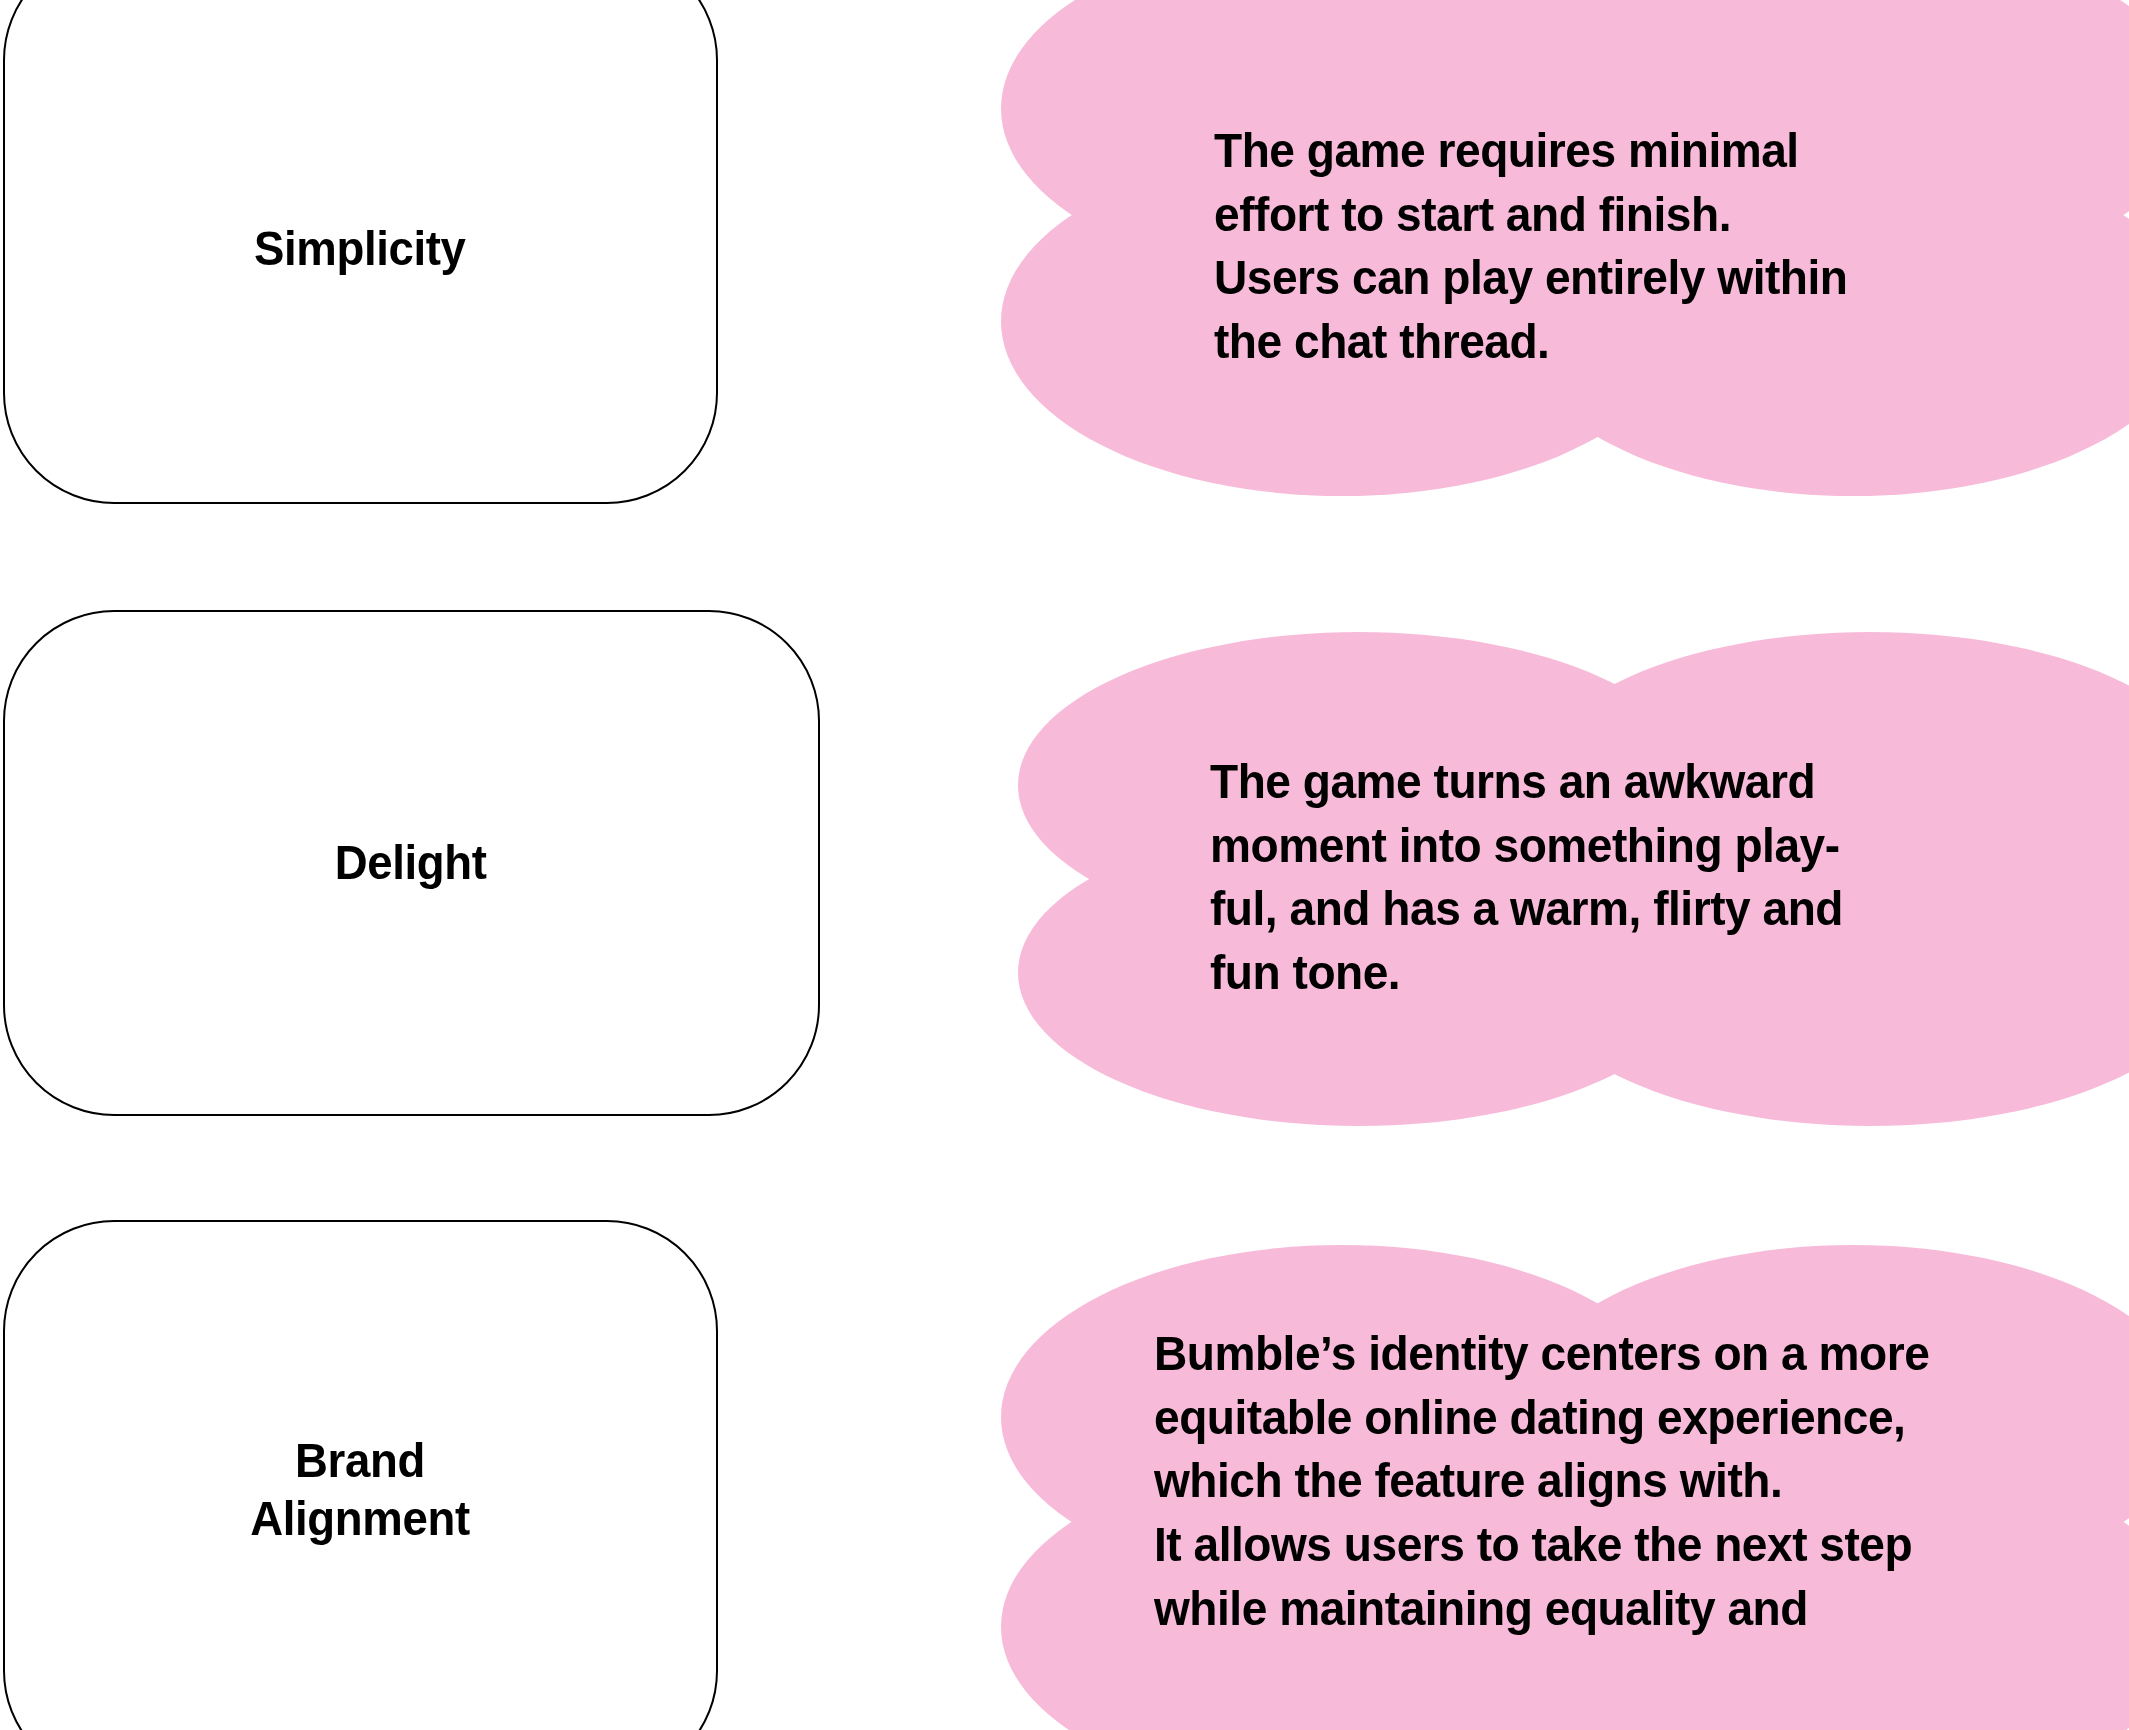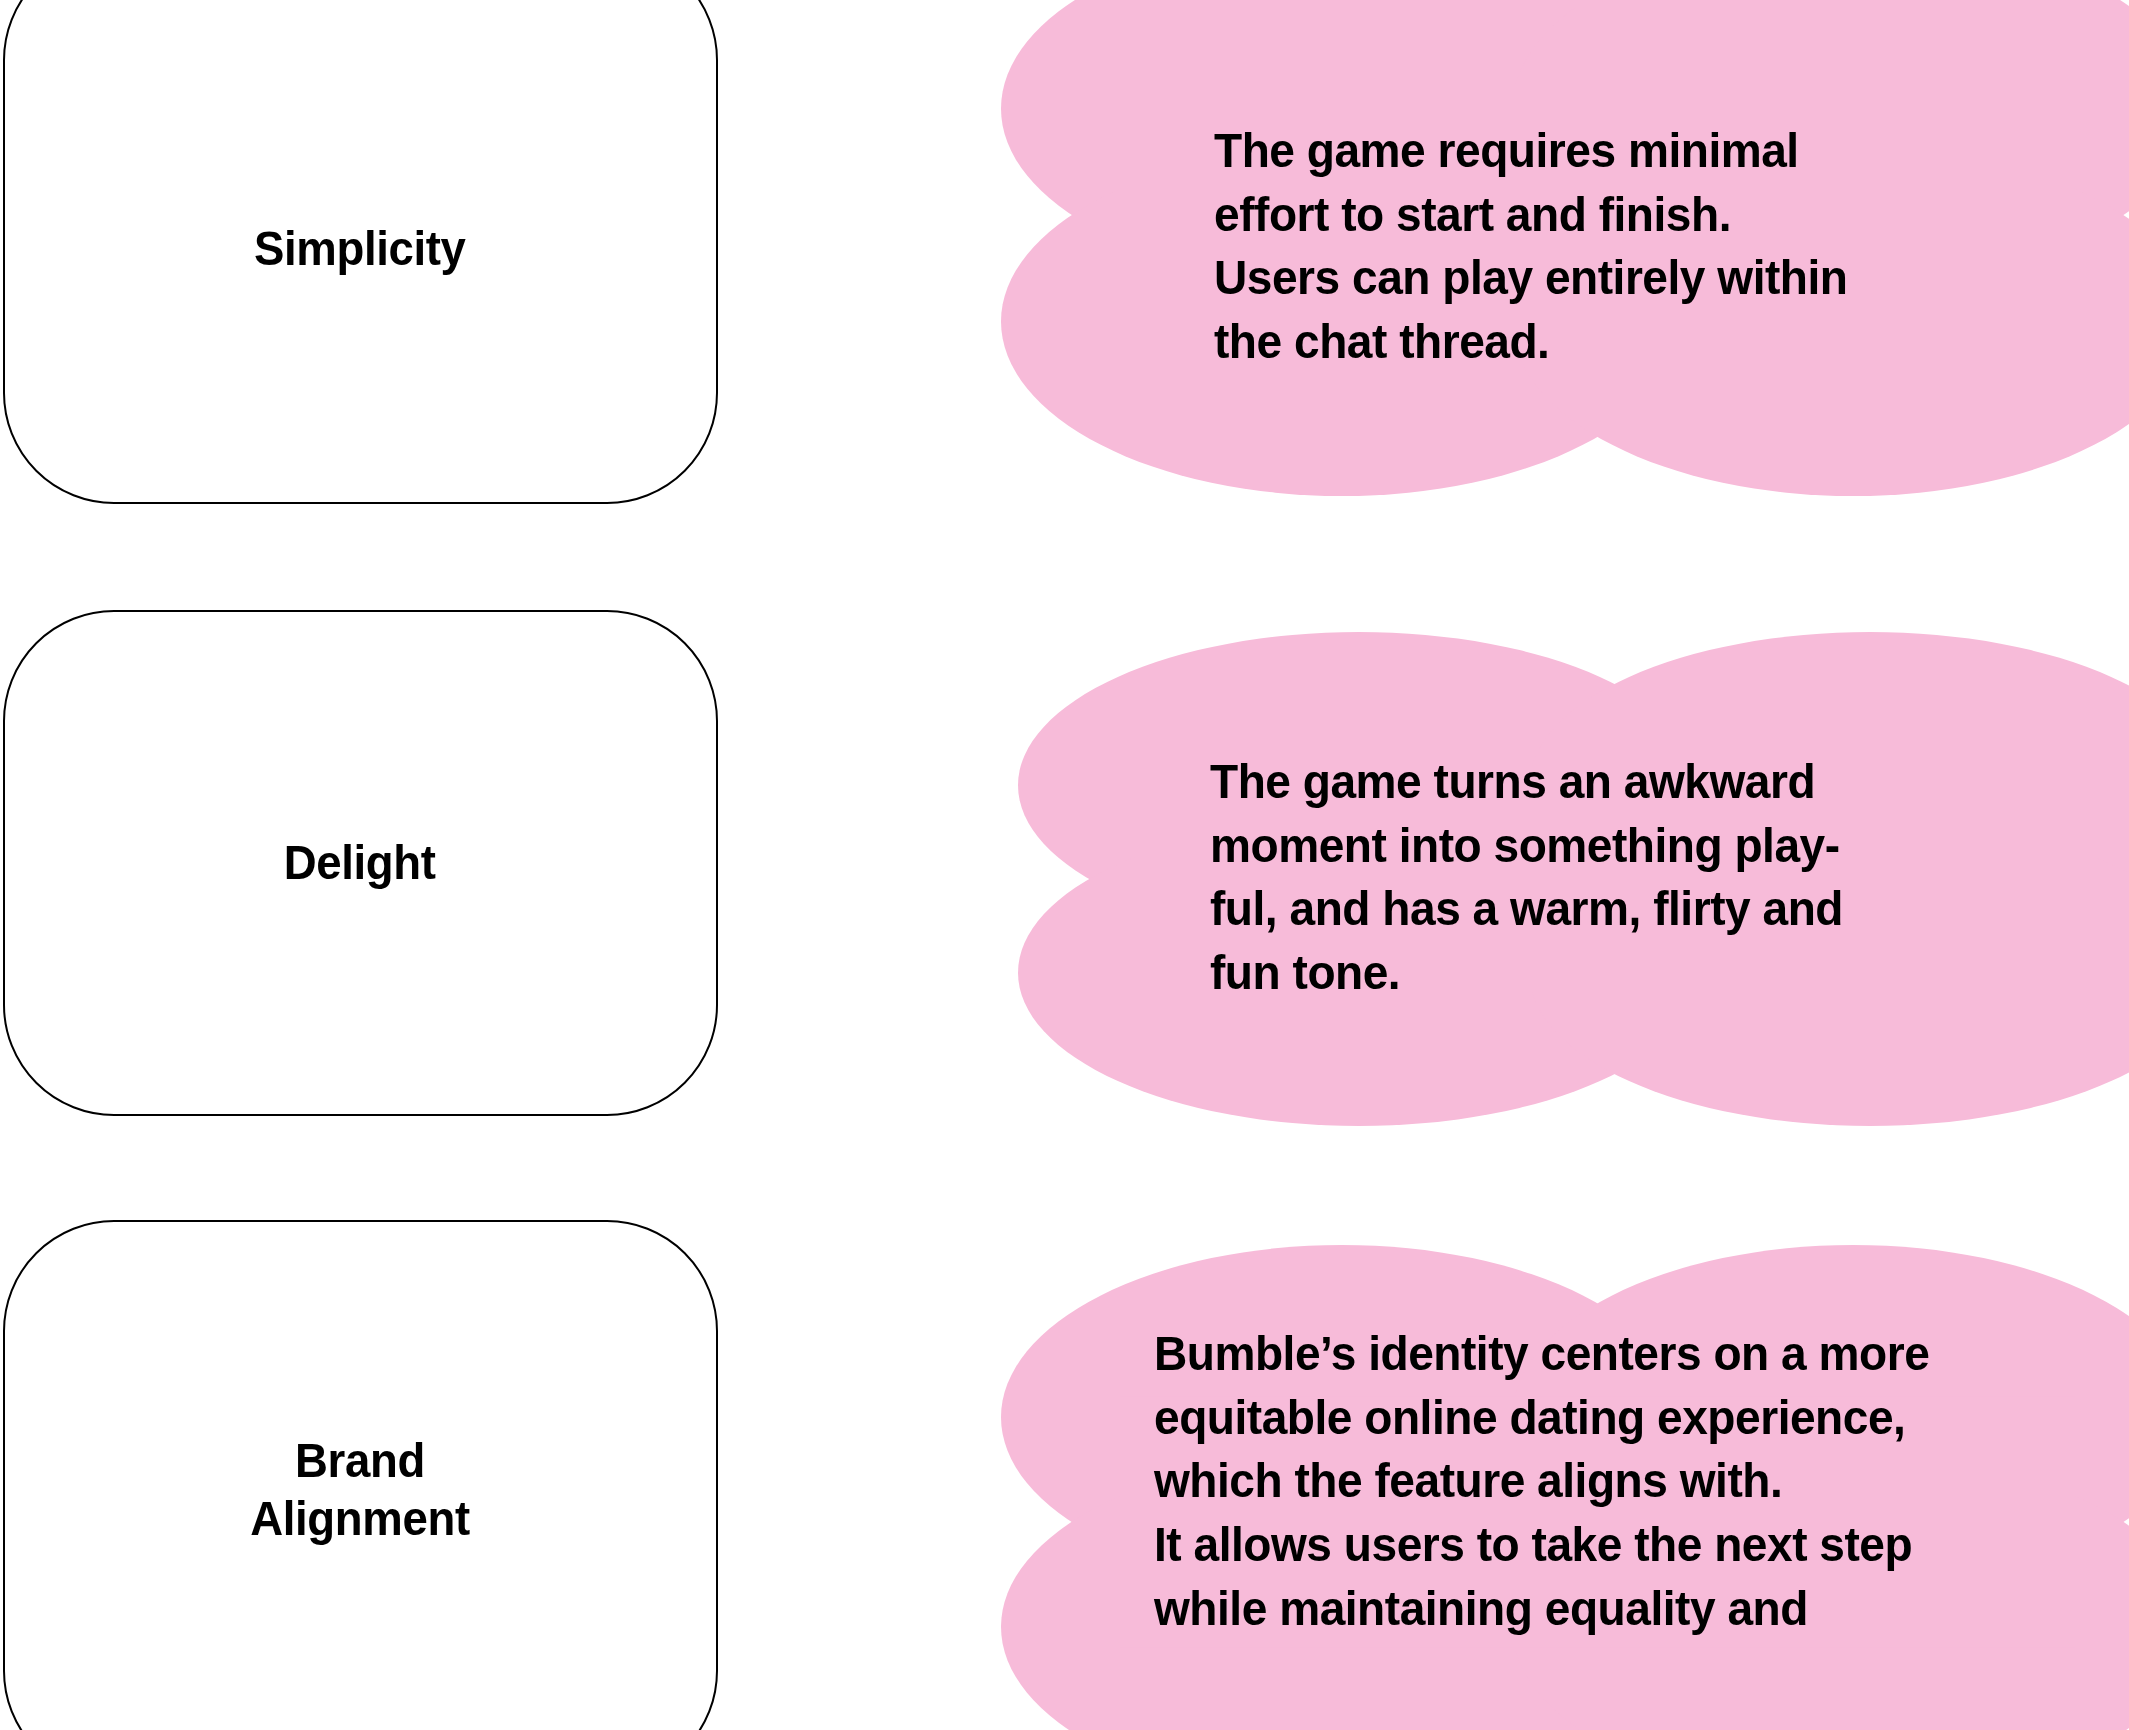--- a/index.html
+++ b/index.html
@@ -51,21 +51,21 @@
     left: 2.6px;
     top: -51px;           
     width: 715px;
     height: 555px;
   }
   #box-simplicity .criterion-label { margin-top: 44px; }
 
   #box-delight {
     left: 2.6px;
     top: 610px;
-    width: 715px;
+    width: 817px;
     height: 506px;
   }
 
   #box-brand-alignment {
     left: 2.6px;
     top: 1220px;
     width: 715px;
     height: 562px;        
   }
   #box-brand-alignment .criterion-label { margin-top: -22px; }

